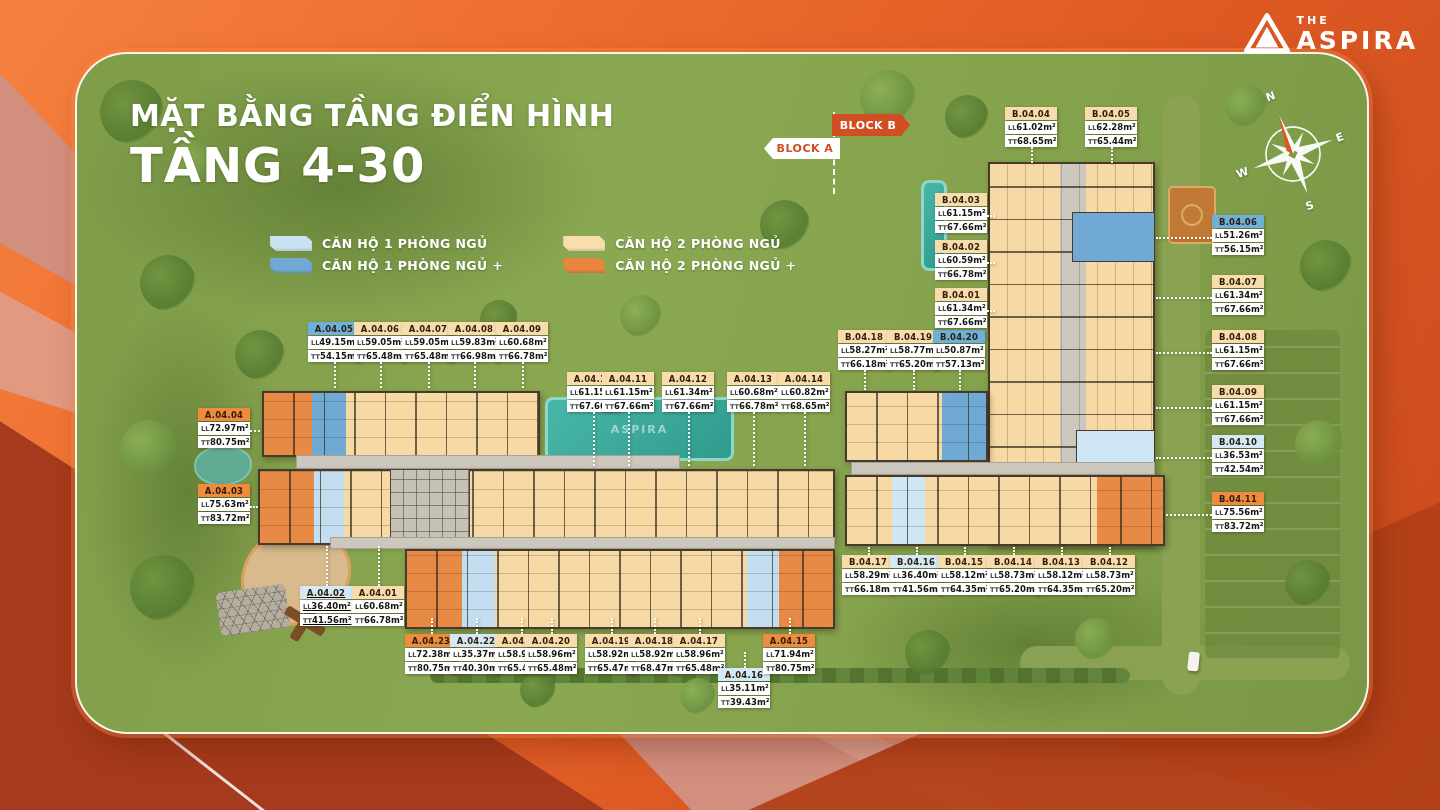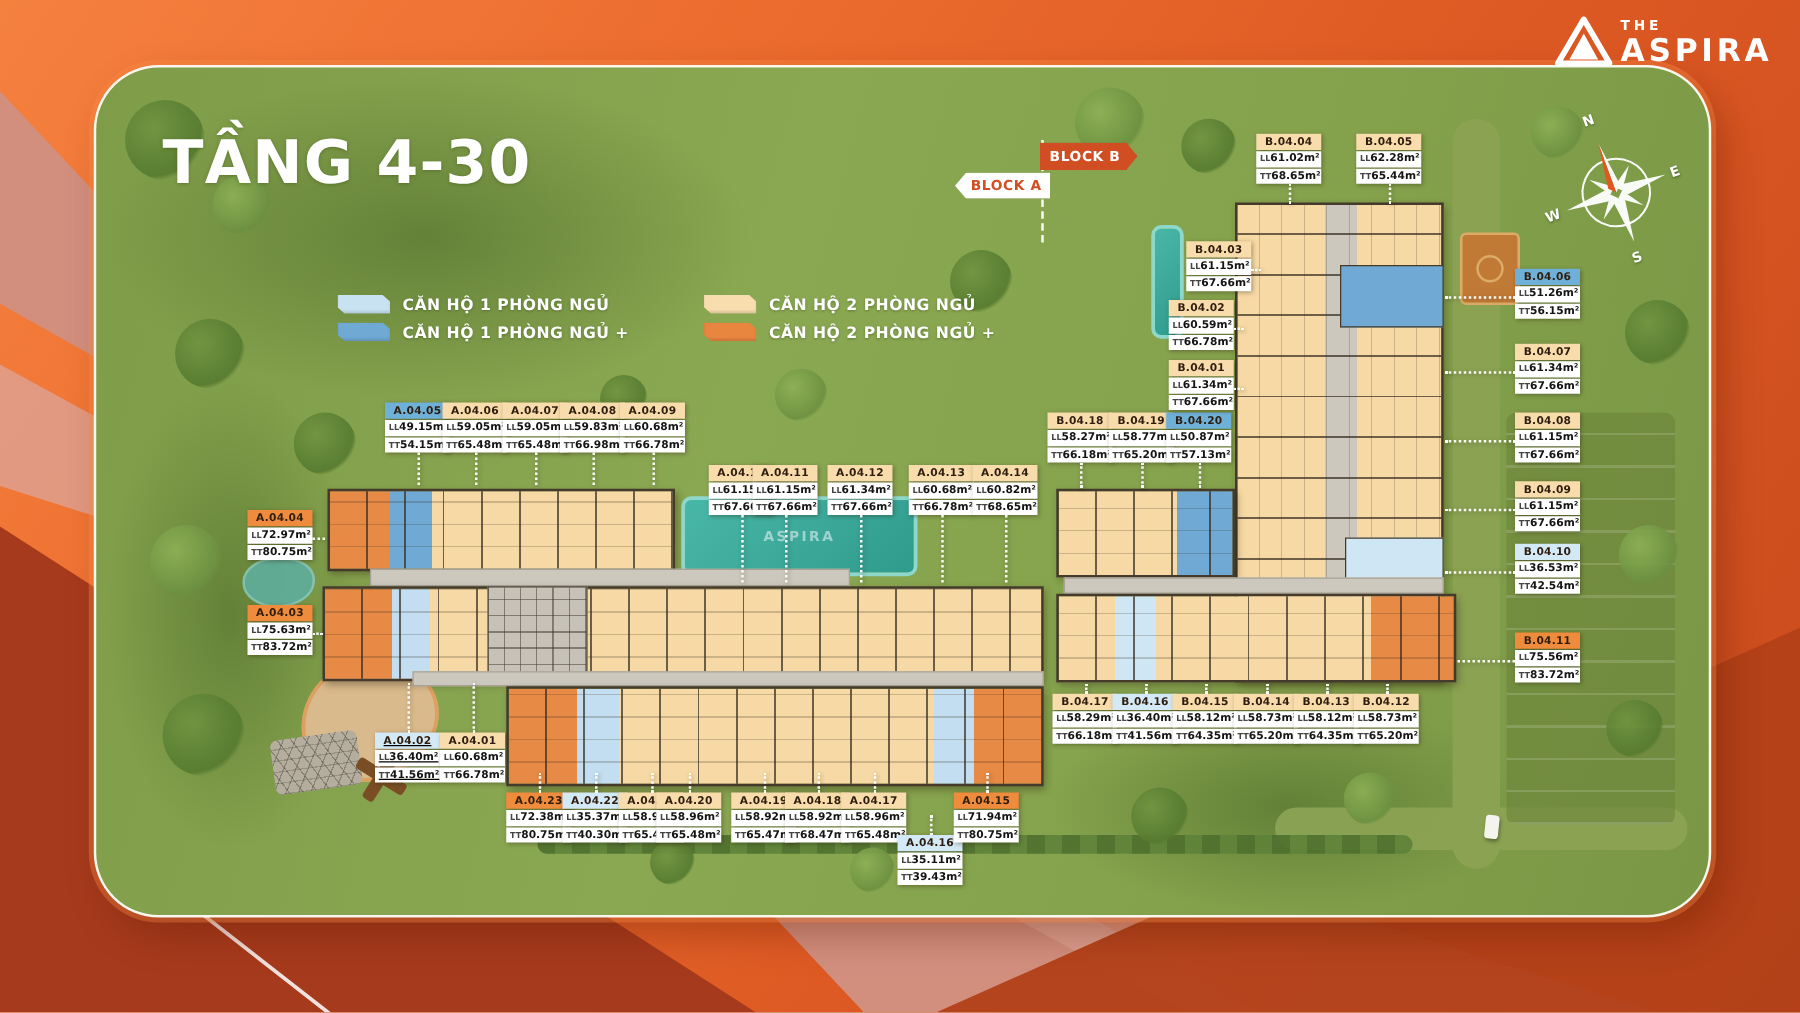--- a/index.html
+++ b/index.html
@@ -497,21 +497,21 @@
           <div class="uc-row">
             <span class="uc-k">LL</span>
             <span class="uc-v">62.28m²</span>
           </div>
           <div class="uc-row">
             <span class="uc-k">TT</span>
             <span class="uc-v">65.44m²</span>
           </div>
           <div class="leader leader-down" style="--len: 16px;"></div>
         </div>
-        <div class="unit-card t-2br" style="left: 935px; top: 193px; margin-left: 14px;">
+        <div class="unit-card t-2br" style="left: 935px; top: 193px;">
           <div class="uc-head">B.04.03</div>
           <div class="uc-row">
             <span class="uc-k">LL</span>
             <span class="uc-v">61.15m²</span>
           </div>
           <div class="uc-row">
             <span class="uc-k">TT</span>
             <span class="uc-v">67.66m²</span>
           </div>
           <div class="leader leader-right" style="--len: 8px;"></div>
@@ -593,21 +593,21 @@
           <div class="uc-row">
             <span class="uc-k">LL</span>
             <span class="uc-v">36.53m²</span>
           </div>
           <div class="uc-row">
             <span class="uc-k">TT</span>
             <span class="uc-v">42.54m²</span>
           </div>
           <div class="leader leader-left" style="--len: 56px;"></div>
         </div>
-        <div class="unit-card t-2brp" style="left: 1212px; top: 492px; margin-top: 14px;">
+        <div class="unit-card t-2brp" style="left: 1212px; top: 492px;">
           <div class="uc-head">B.04.11</div>
           <div class="uc-row">
             <span class="uc-k">LL</span>
             <span class="uc-v">75.56m²</span>
           </div>
           <div class="uc-row">
             <span class="uc-k">TT</span>
             <span class="uc-v">83.72m²</span>
           </div>
           <div class="leader leader-left" style="--len: 46px;"></div>
@@ -681,20 +681,21 @@
           <div class="uc-row">
             <span class="uc-k">TT</span>
             <span class="uc-v">65.20m²</span>
           </div>
           <div class="leader leader-up" style="--len: 8px;"></div>
         </div>
       </div>
   </div>
 
   <div class="title">
+    <div class="t1">MẶT BẰNG TẦNG ĐIỂN HÌNH</div>
     <div class="t2">TẦNG 4-30</div>
   </div>
   <div class="legend" id="legend">
       <div class="lg-row">
         <span class="sw sw-1br"></span>
         <span class="lg-label">CĂN HỘ 1 PHÒNG NGỦ</span>
       </div>
       <div class="lg-row">
         <span class="sw sw-1brp"></span>
         <span class="lg-label">CĂN HỘ 1 PHÒNG NGỦ +</span>

